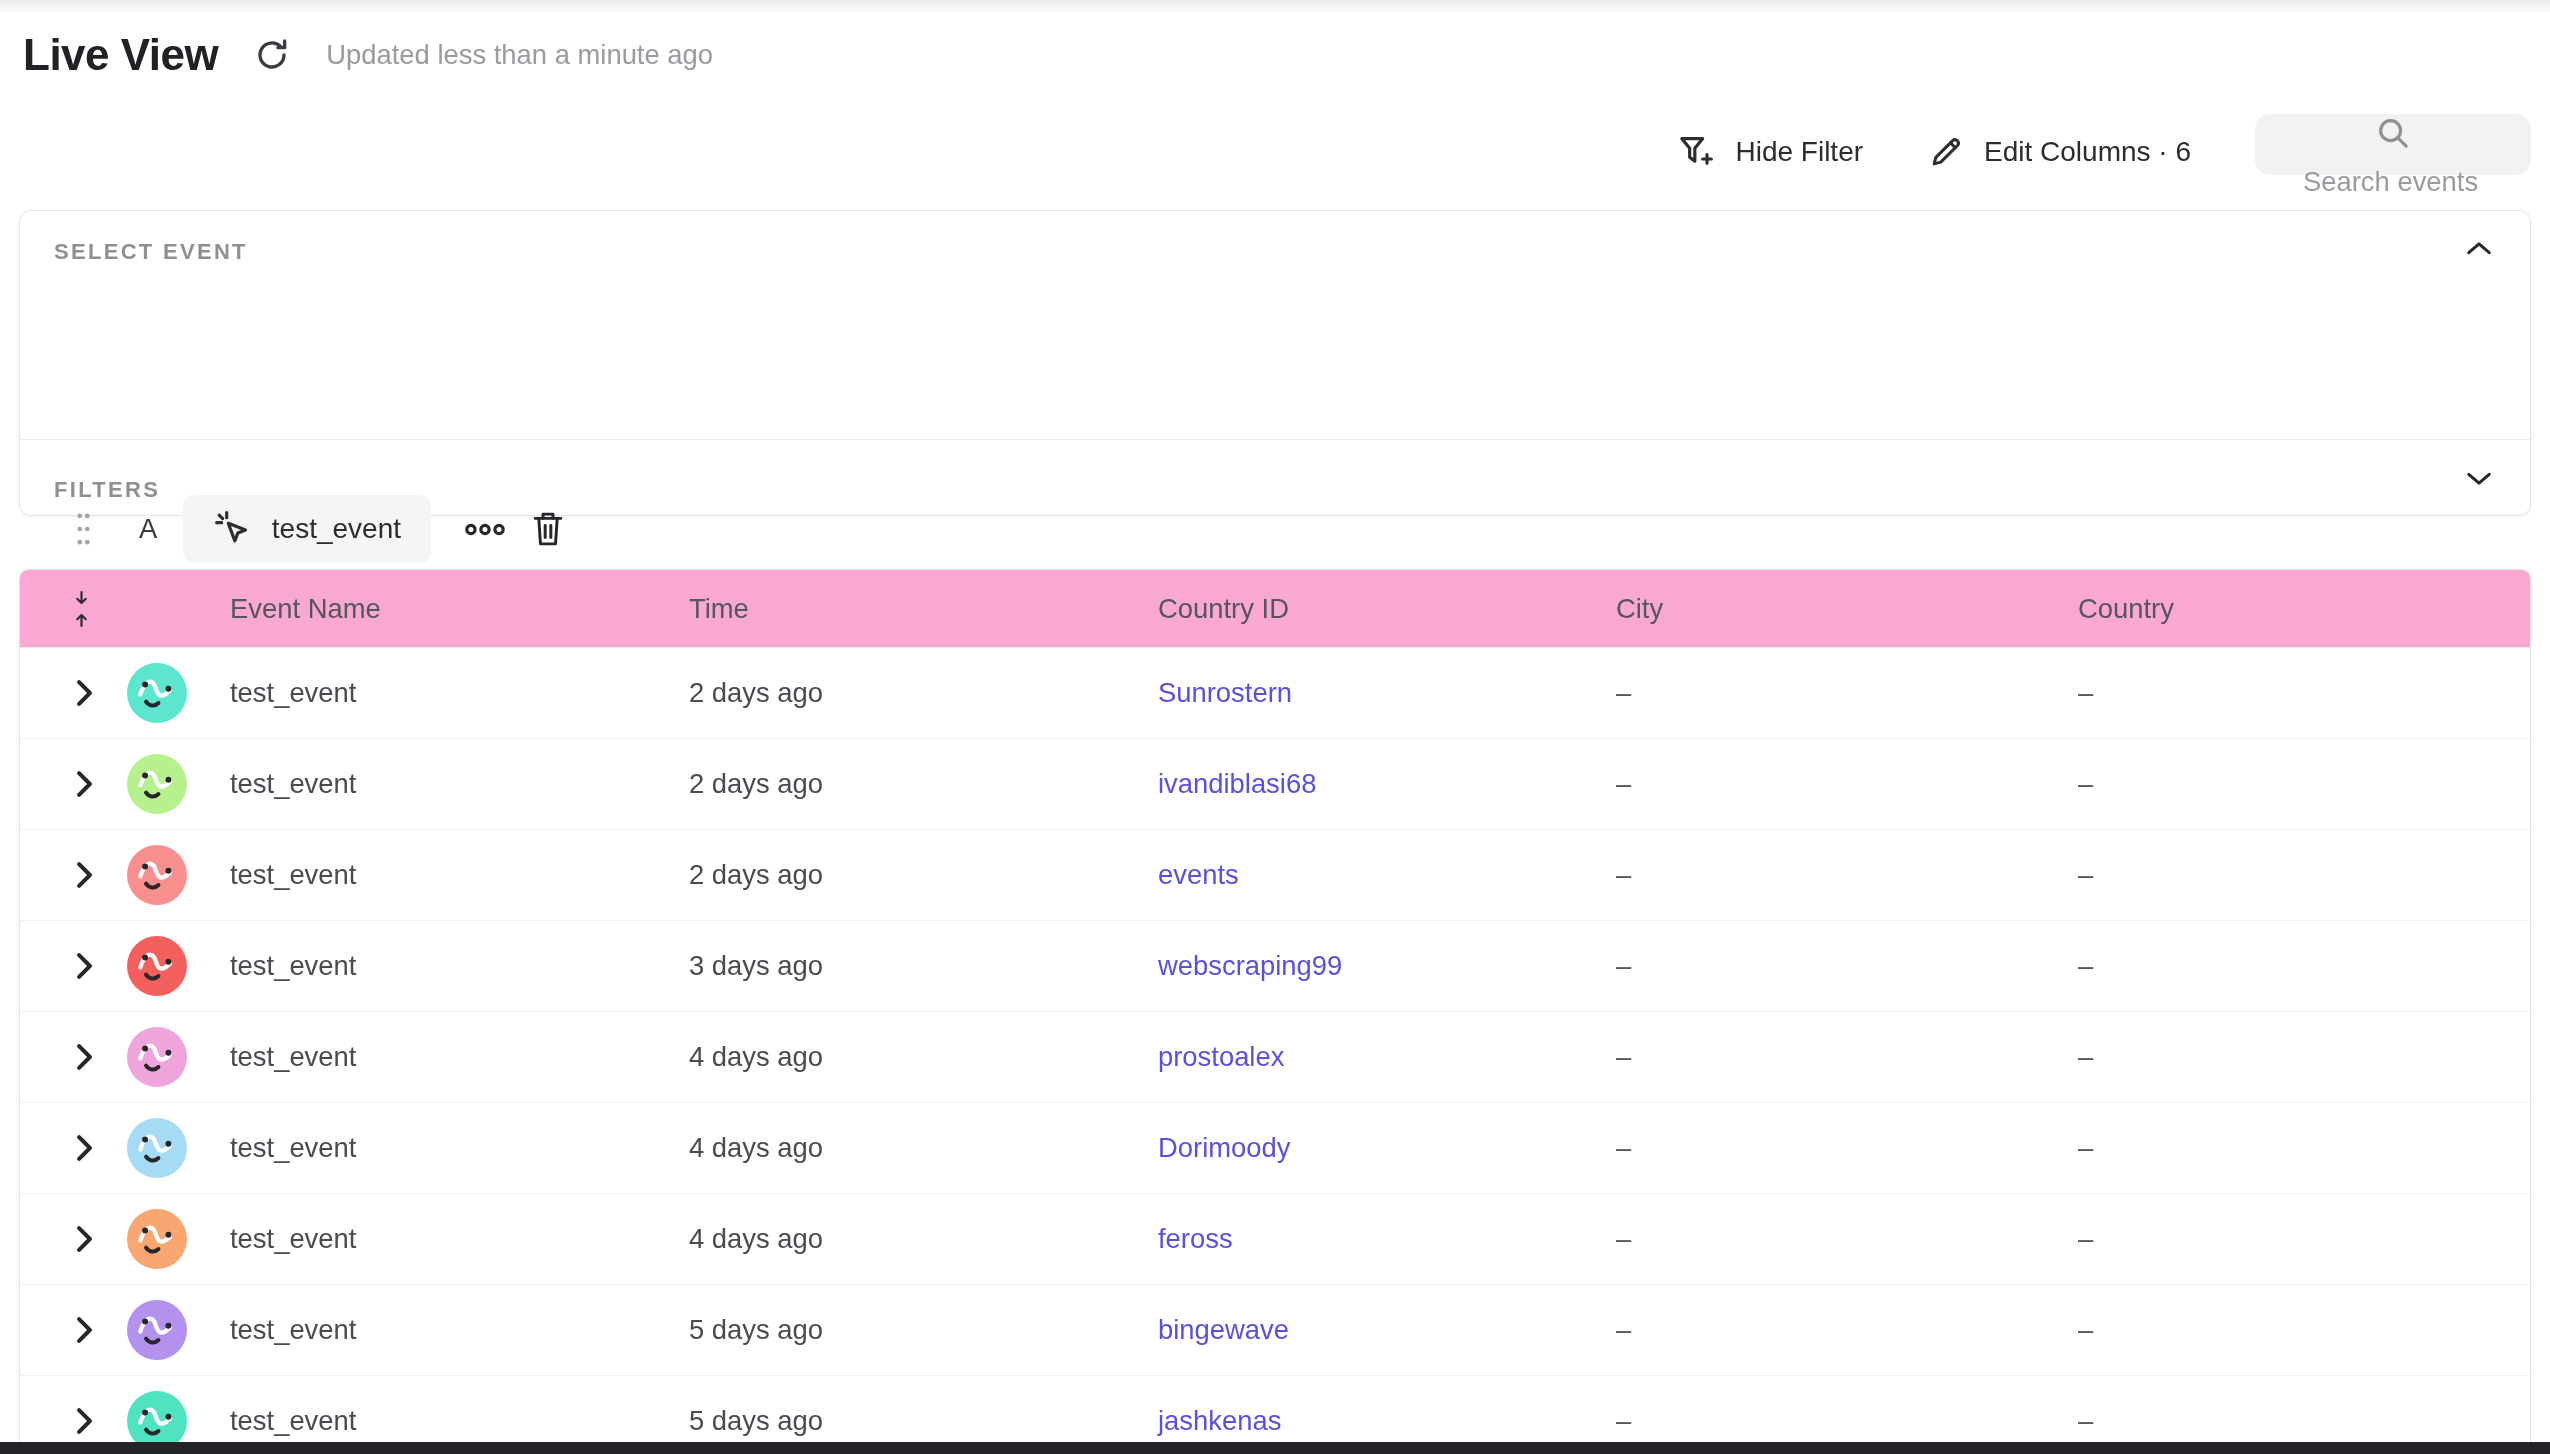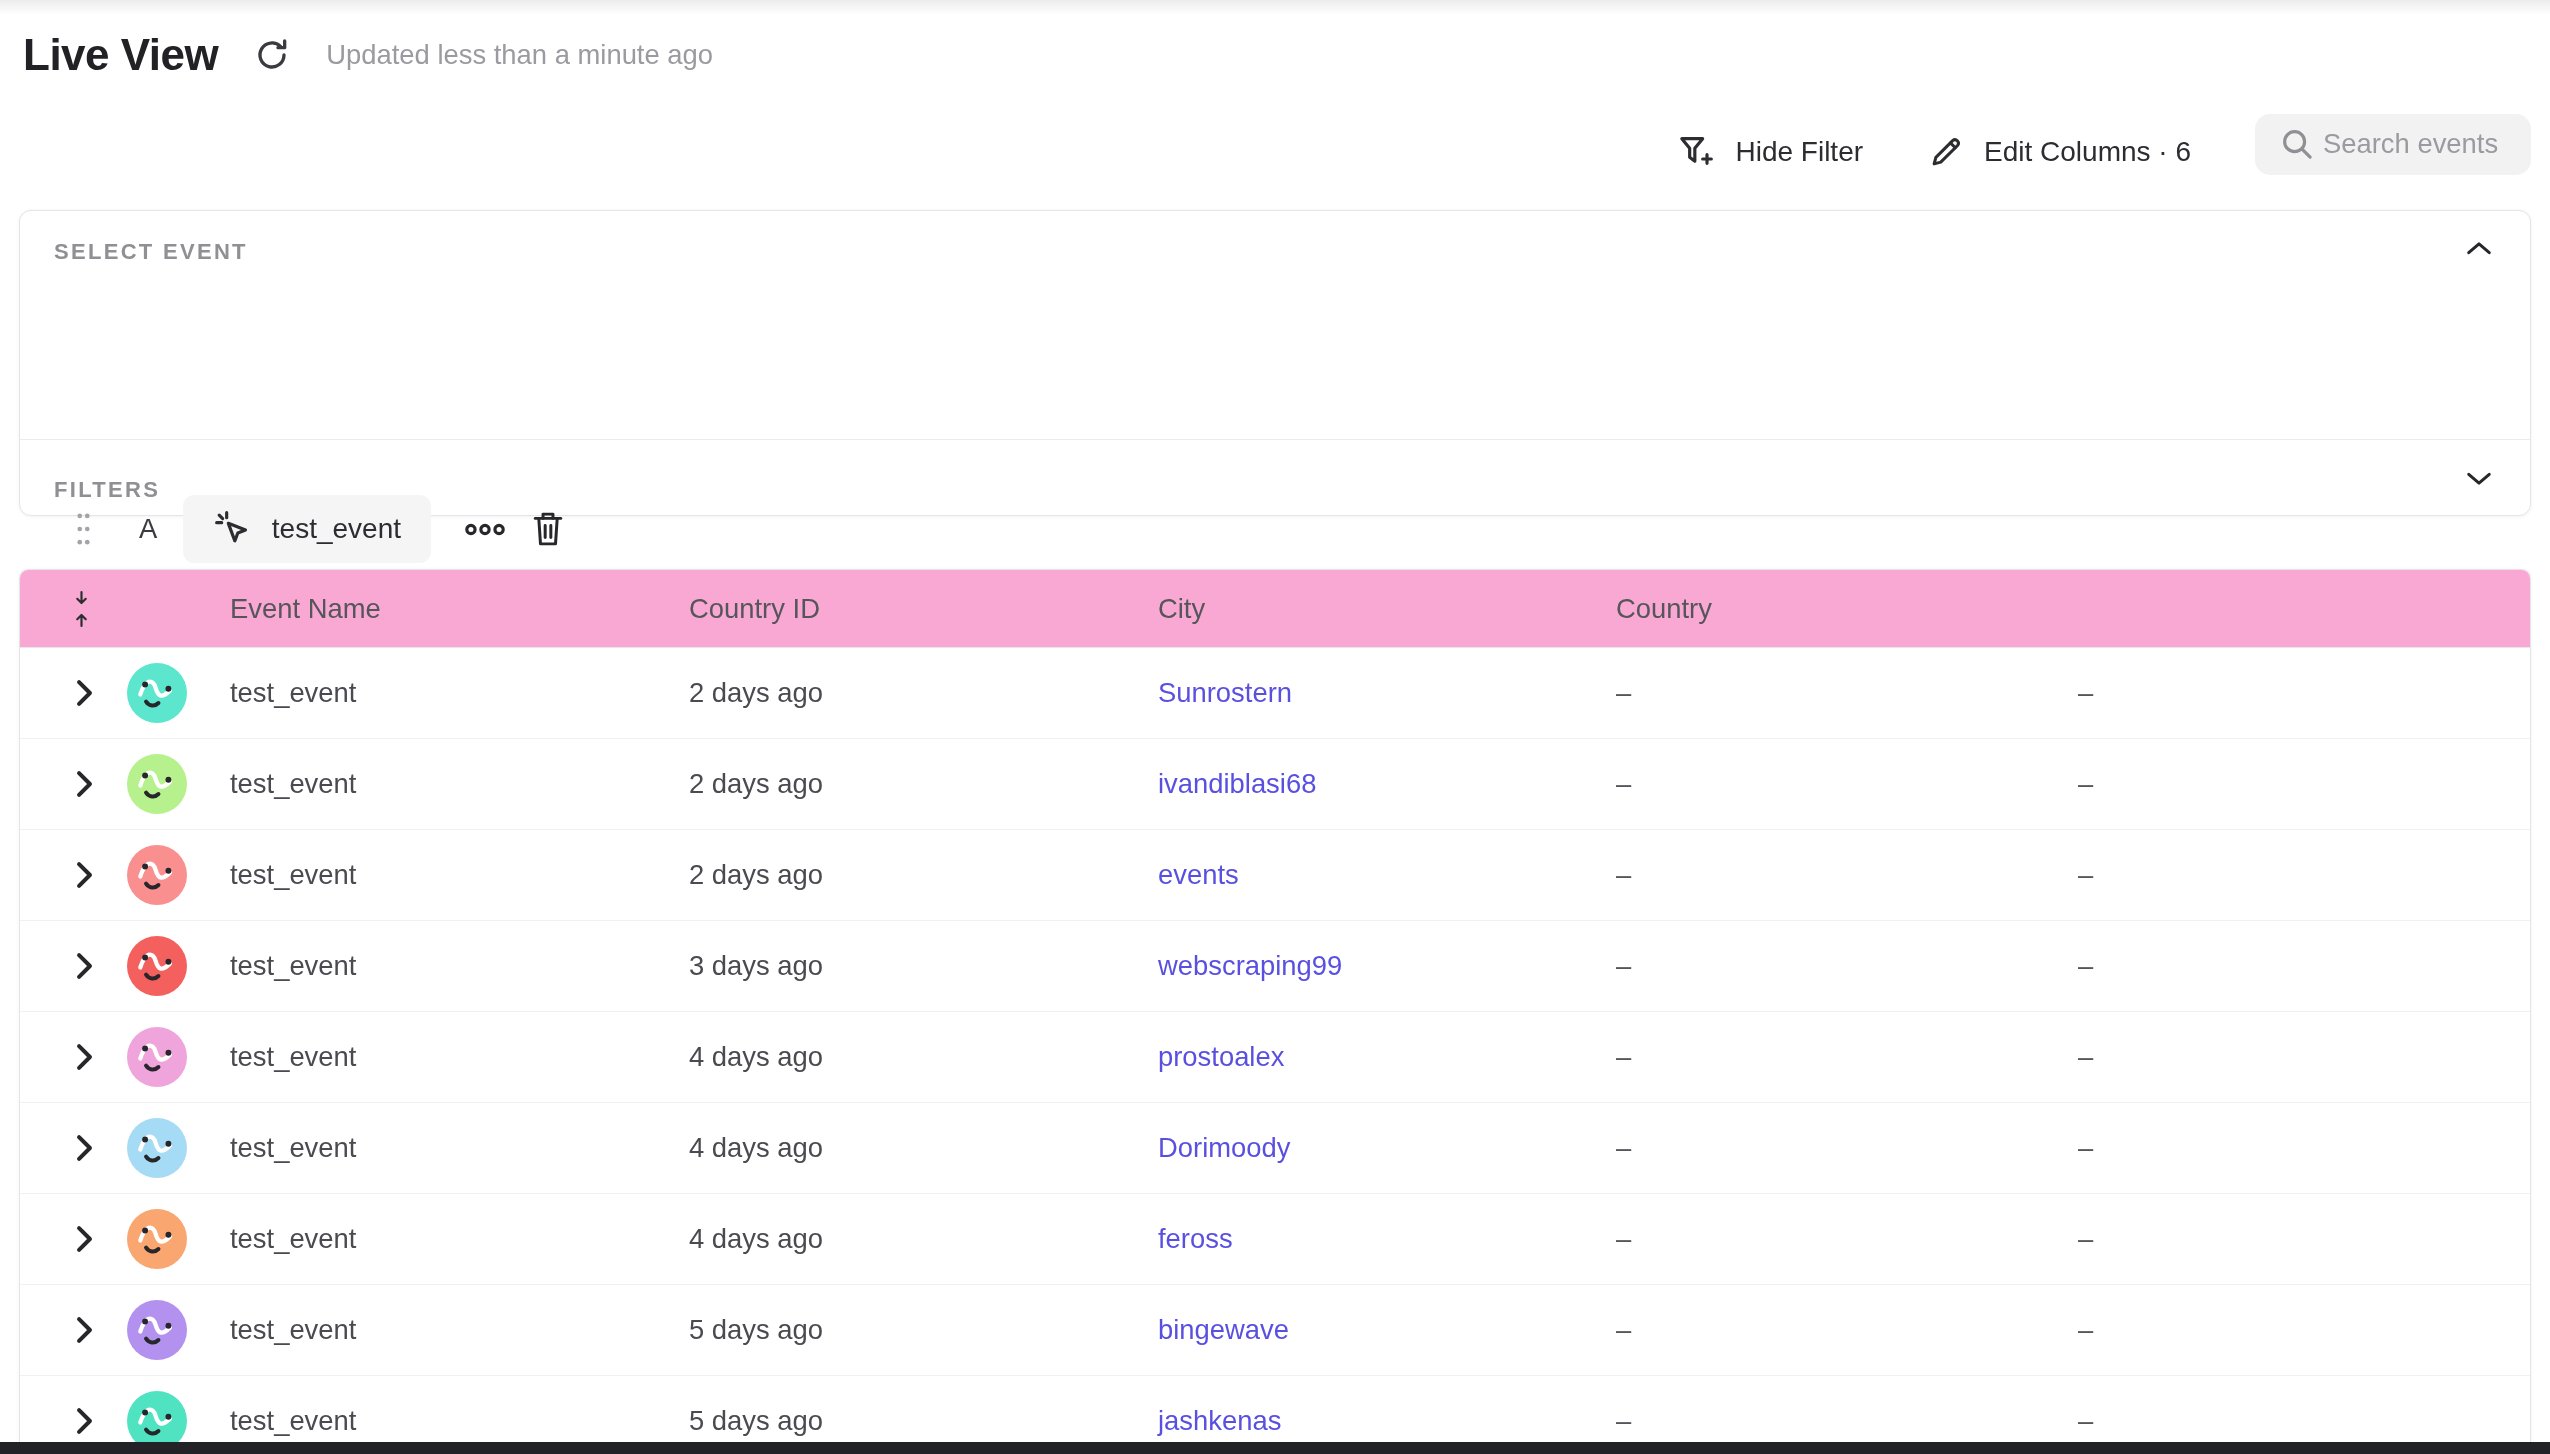--- a/index.html
+++ b/index.html
@@ -20,21 +20,21 @@
   .page-title { font-size:44px; font-weight:700; color:#222226; letter-spacing:-0.5px; }
   .refresh-btn { width:42px; height:42px; display:flex; align-items:center; justify-content:center; cursor:pointer; }
   .updated-text { font-size:27.4px; color:#9a9aa0; }
 
   
   .toolbar { position:absolute; top:110px; right:19px; height:68px;
     display:flex; align-items:center; gap:64px; }
   .tool-btn { display:flex; align-items:center; gap:19px;
     font-size:28px; font-weight:500; color:#2c2c31; cursor:pointer;margin-top:16px; }
   .search-box { width:276px; height:61px; background:#f2f2f3; border-radius:15px;
-    display:flex; align-items:center; gap:7px; padding:0 23px; }
+    display:flex; align-items:center; gap:14px; padding:0 23px;flex-direction:column; }
   .search-box input { border:none; outline:none; background:transparent;
     font-size:27.4px; color:#3a3a40; width:180px;
     font-family:"Liberation Sans","DejaVu Sans",sans-serif; }
   .search-box input::placeholder { color:#9a9aa0; }
 
   
   .panel { position:absolute; left:19px; width:2512px; background:#fff;
     border:0.9px solid #e5e5e7; box-shadow:0 0.9px 3.8px rgba(0,0,0,0.05); }
   .query-panel { top:210px; height:306px; border-radius:12px; }
   .table-panel { top:569px; height:885px; border-radius:9.5px 9.5px 0 0; border-bottom:none; overflow:hidden; }
@@ -208,20 +208,21 @@
       <span class="collapse-rows">
         <span>
           <svg class="ic" width="17" height="38" viewBox="0 0 18 40" fill="none" stroke="#2c2c31" stroke-width="2.3" stroke-linecap="round" stroke-linejoin="round">
             <path d="M9 2v11M4.5 9.2 9 13.7l4.5-4.5"></path>
             <path d="M9 38V27M4.5 30.8 9 26.3l4.5 4.5"></path>
           </svg>
         </span>
       </span>
     </div>
     <div>Event Name</div>
+    <div>Time</div>
     <div>Country ID</div>
     <div>City</div>
     <div>Country</div>
   </div>
   <div id="table-body">
   <div class="t-grid t-row">
     <div class="cell-controls-row">
       <span class="row-chevron">
         <span>
           <svg class="ic" width="19" height="28" viewBox="0 0 12 18" fill="none" stroke="#26262b" stroke-width="2.6" stroke-linecap="round" stroke-linejoin="round">

